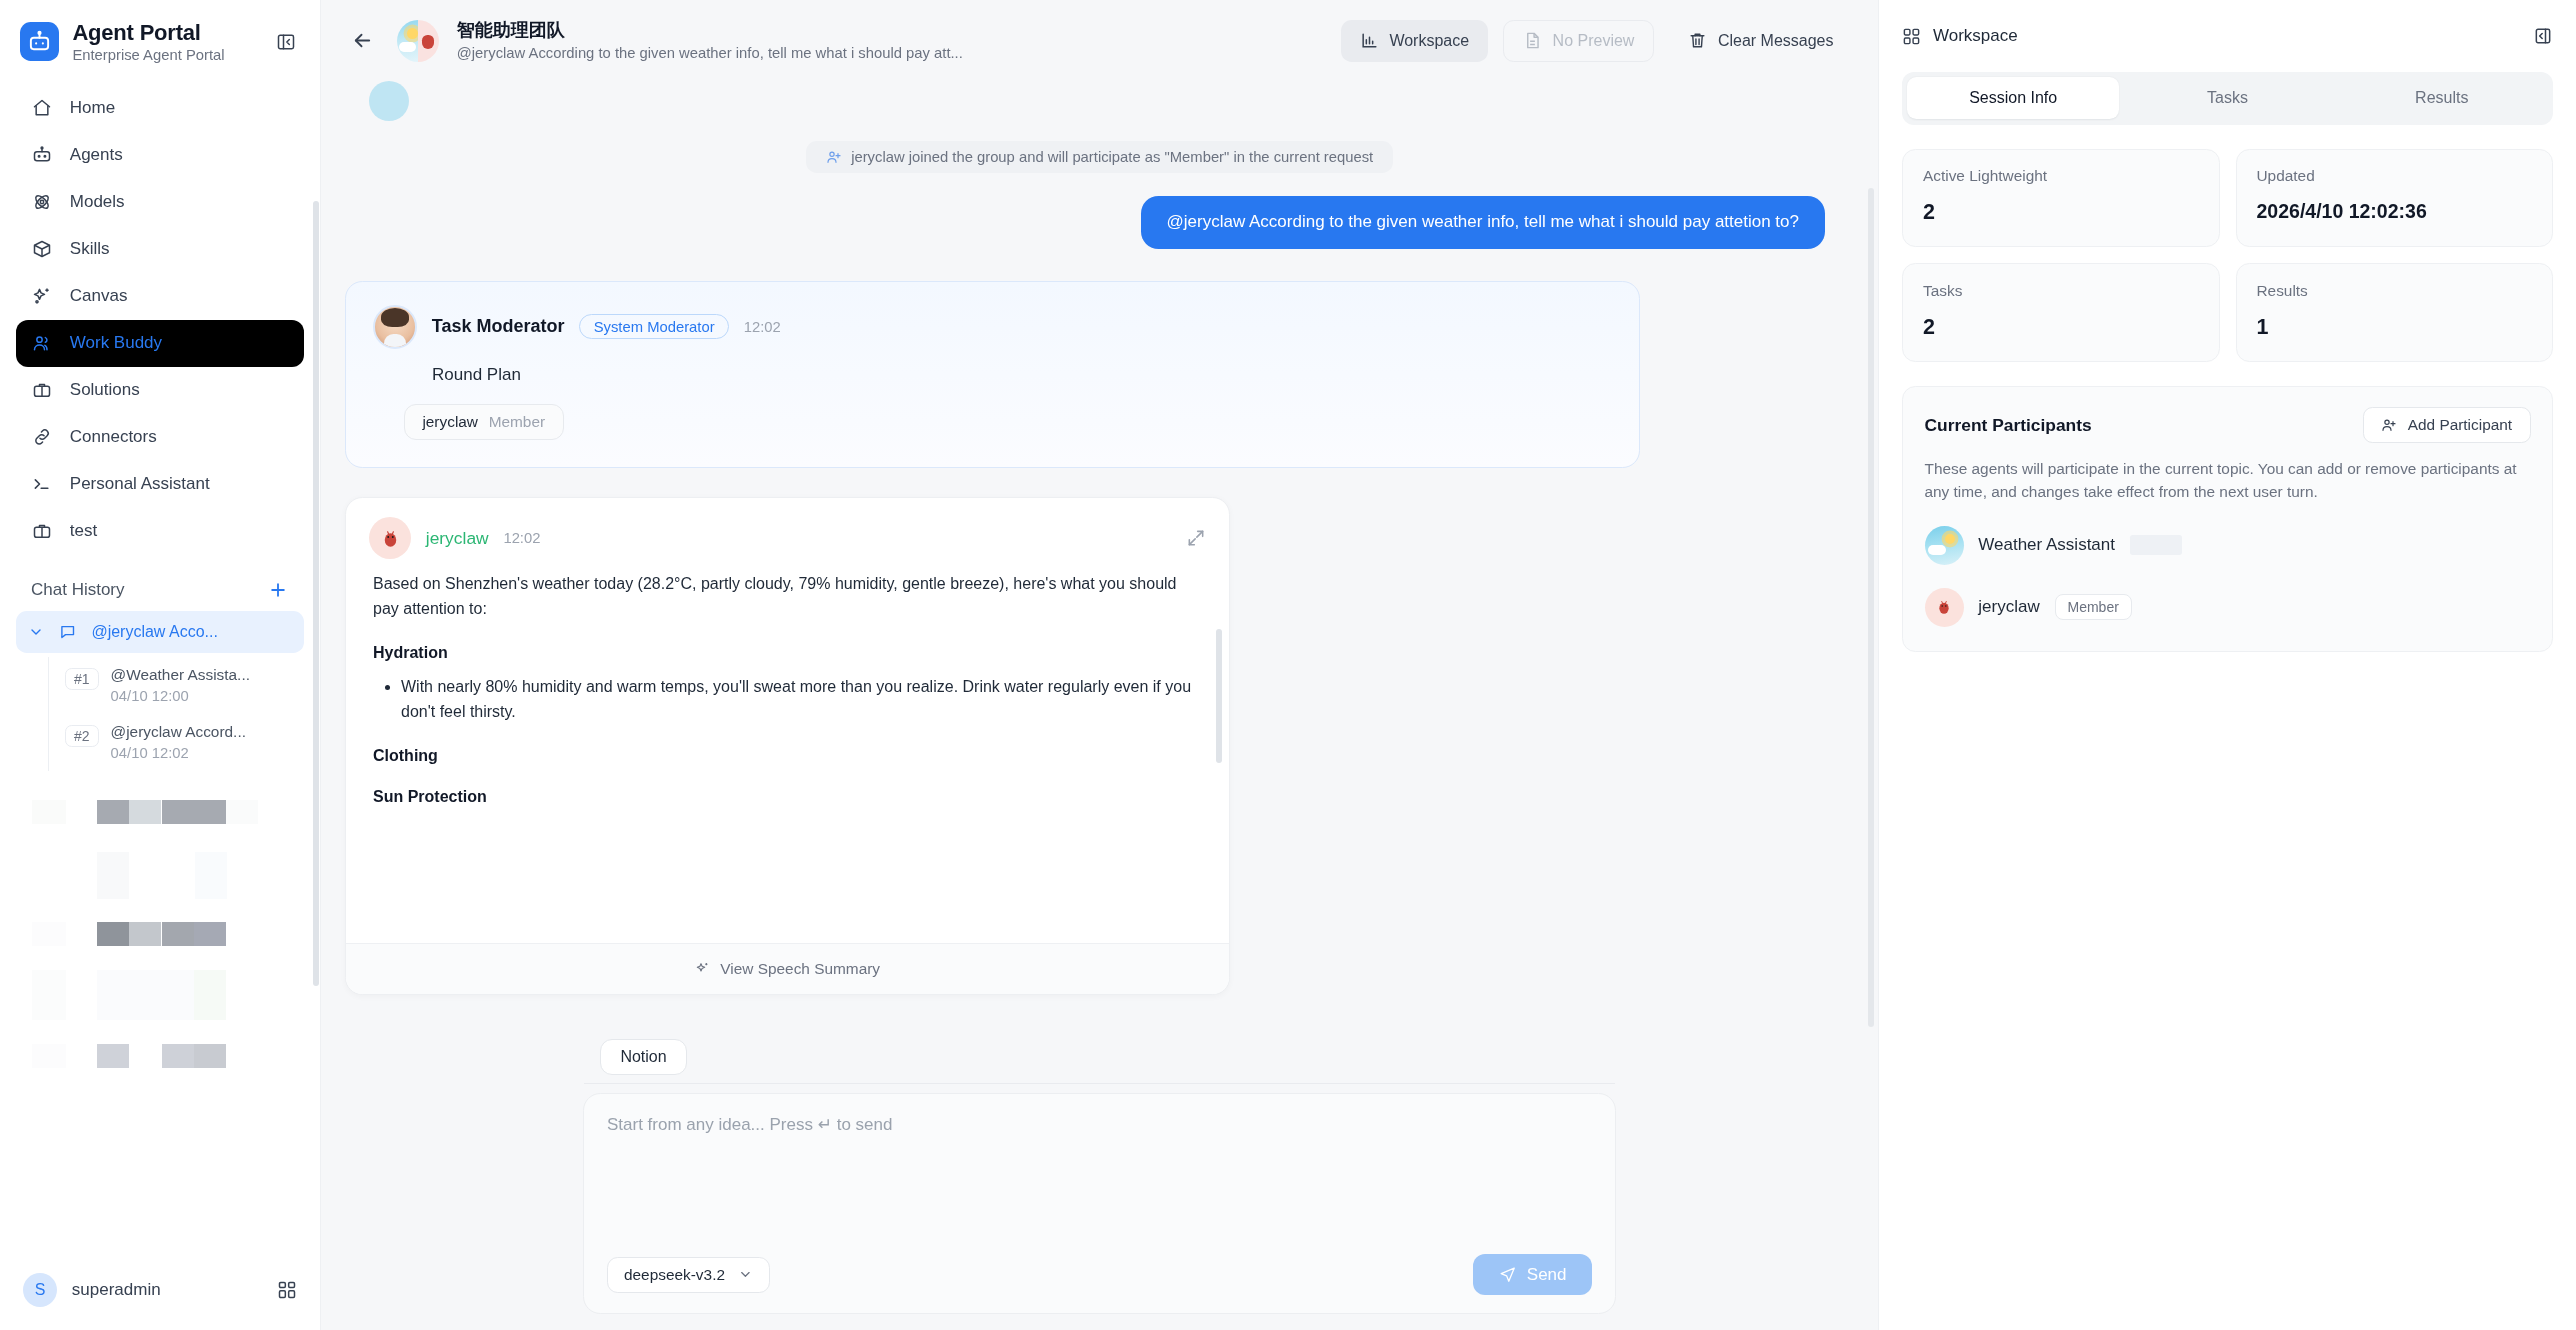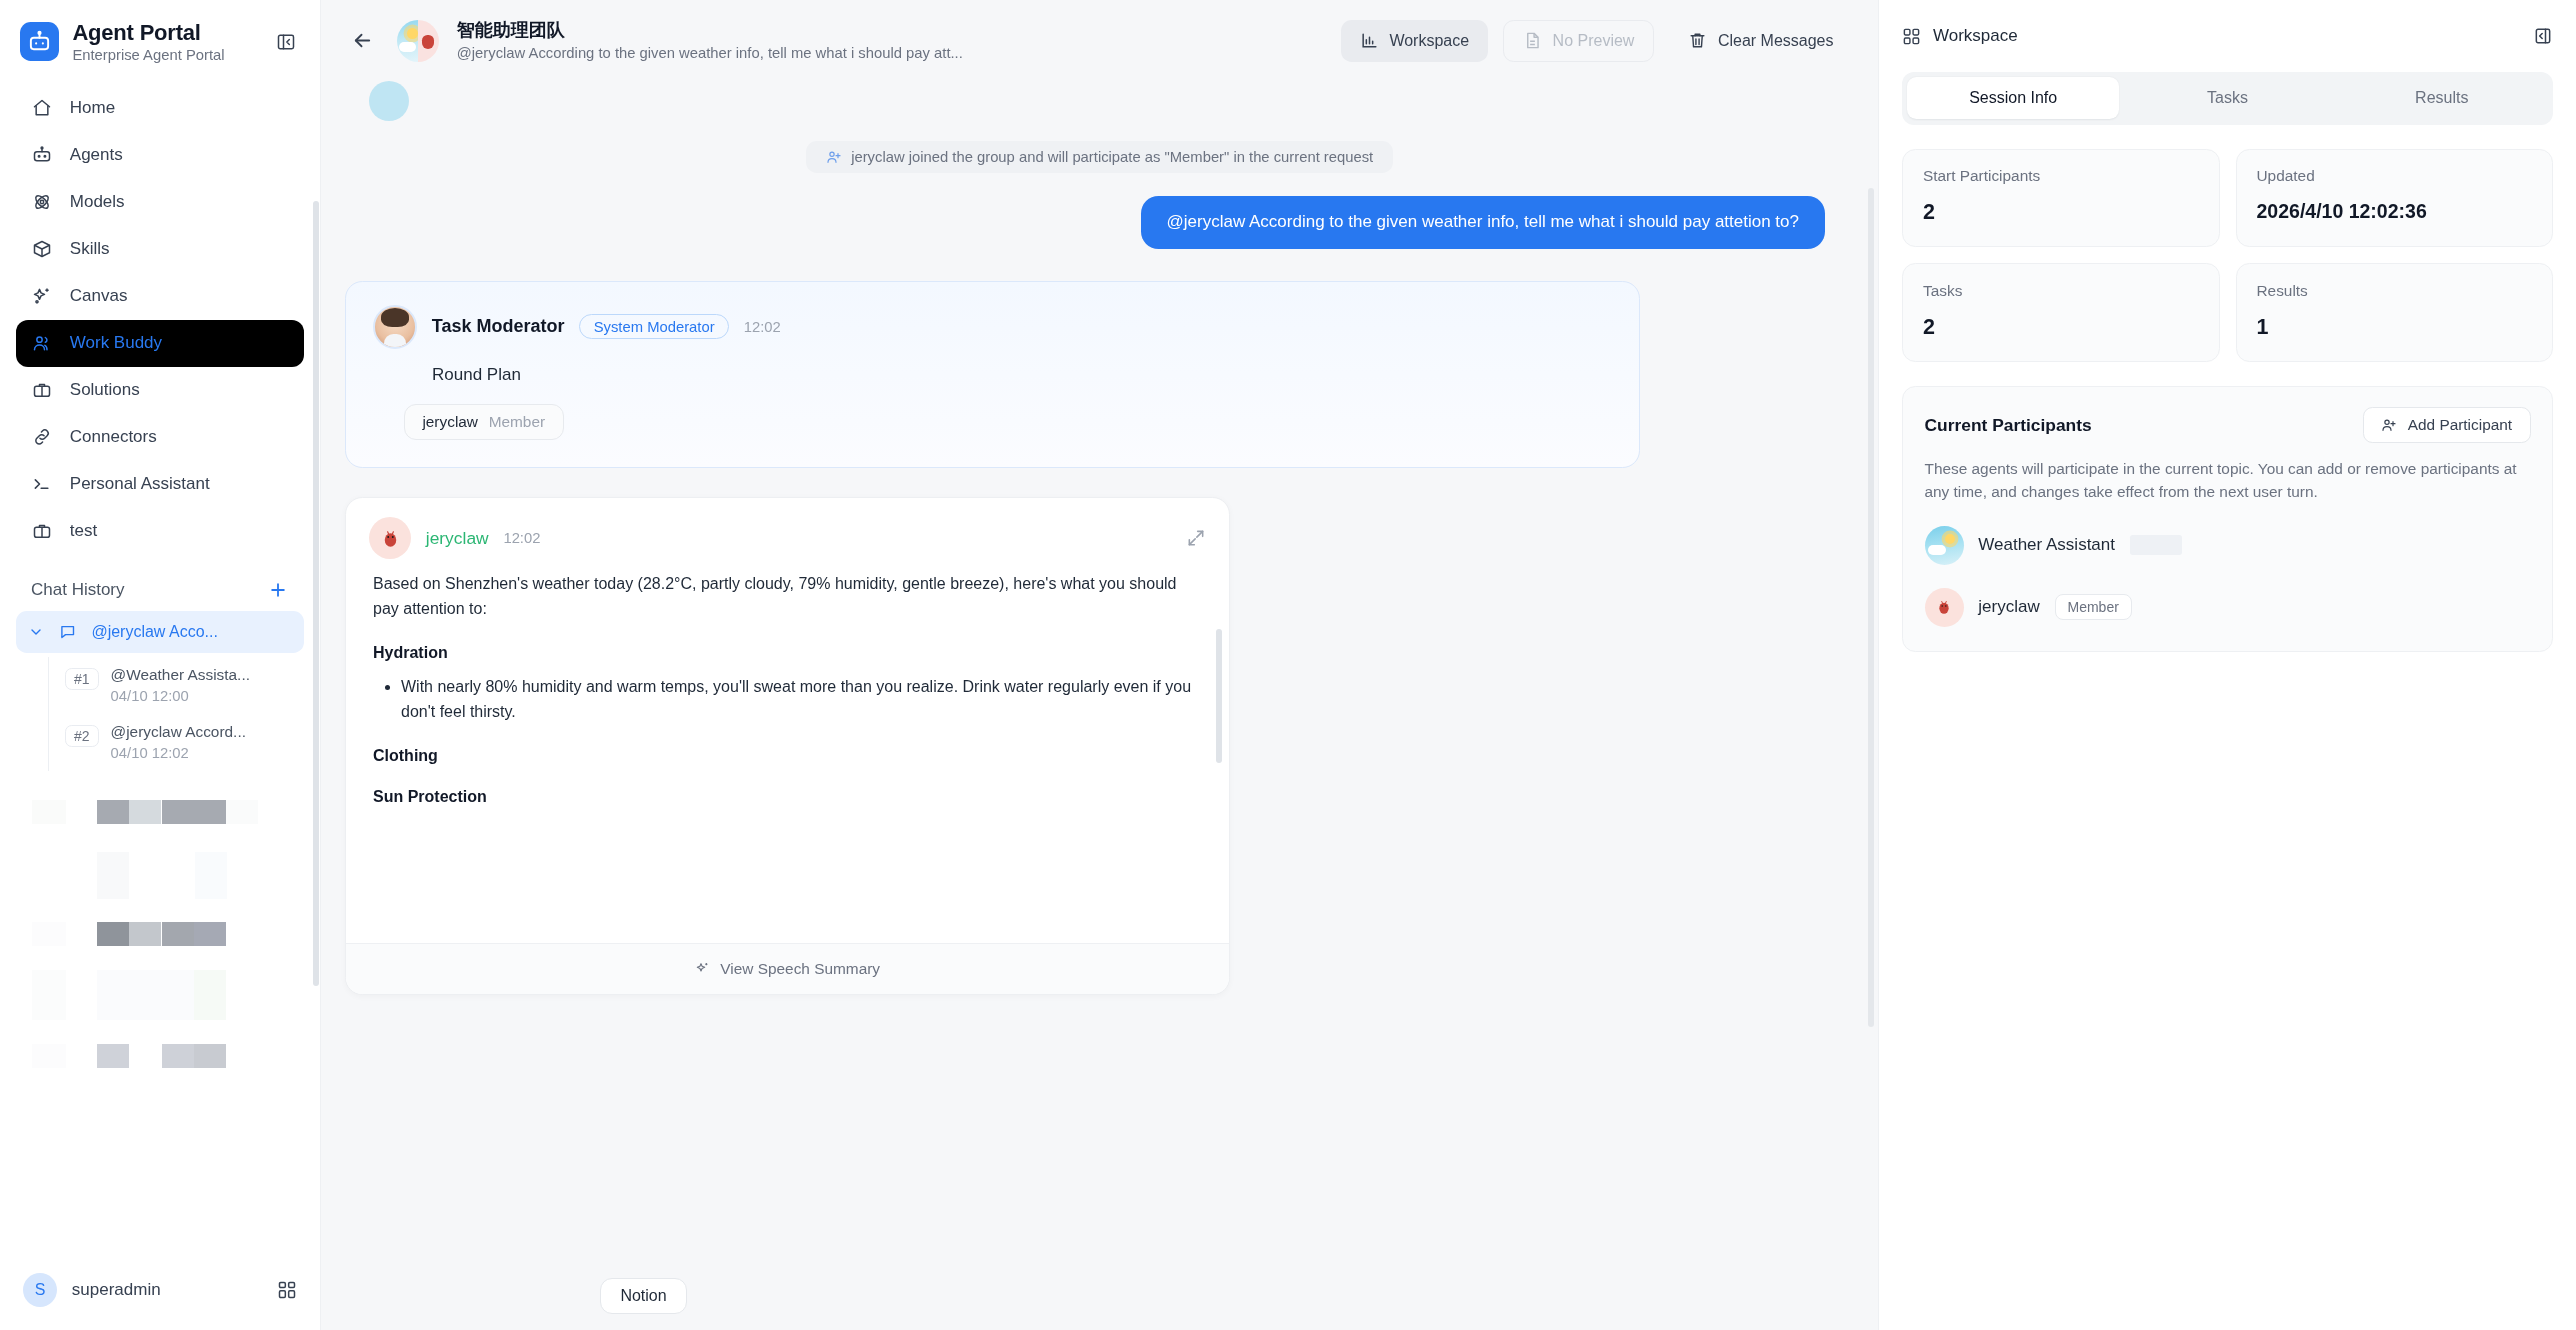--- a/index.html
+++ b/index.html
@@ -705,20 +705,41 @@
       </div>
     </div>
     <div class="center-scroll"></div>
   </div>
 
   <div class="composer-wrap">
     <div class="composer">
       <div class="conn-chips">
         <span class="conn-chip">Notion</span>
       </div>
+      <div class="composer-box">
+        <div class="composer-placeholder">Start from any idea... Press ↵ to send</div>
+        <div class="composer-bottom">
+          <span class="model-select">
+            <span>deepseek-v3.2</span>
+            <span>
+              <svg width="14.8" height="14.8" viewBox="0 0 24 24" fill="none" stroke="#6b7280" stroke-width="2" stroke-linecap="round" stroke-linejoin="round">
+                  <path d="M6 9l6 6 6-6"></path>
+                </svg>
+            </span>
+          </span>
+          <span class="send-btn">
+            <span>
+              <svg width="17.4" height="17.4" viewBox="0 0 24 24" fill="none" stroke="#ffffff" stroke-width="1.8" stroke-linejoin="round">
+                  <path d="M21 3 3 10.5l7.5 3L13.5 21 21 3z"></path>
+                </svg>
+            </span>
+            <span>Send</span>
+          </span>
+        </div>
+      </div>
     </div>
   </div>
 </main>
 
 <aside class="right">
   <div class="right-head">
     <span>
       <svg width="19" height="19" viewBox="0 0 24 24" fill="none" stroke="#374151" stroke-width="1.8">
           <rect x="3" y="3" width="7" height="7" rx="1.4"></rect>
           <rect x="14" y="3" width="7" height="7" rx="1.4"></rect>
@@ -737,21 +758,21 @@
   </div>
 
   <div class="tabs">
     <div class="tab active">Session Info</div>
     <div class="tab">Tasks</div>
     <div class="tab">Results</div>
   </div>
 
   <div class="stats">
     <div class="stat">
-      <div class="stat-label">Start Participants</div>
+      <div class="stat-label">Active Lightweight</div>
       <div class="stat-value">2</div>
     </div>
     <div class="stat">
       <div class="stat-label">Updated</div>
       <div class="stat-value small">2026/4/10 12:02:36</div>
     </div>
     <div class="stat">
       <div class="stat-label">Tasks</div>
       <div class="stat-value">2</div>
     </div>

